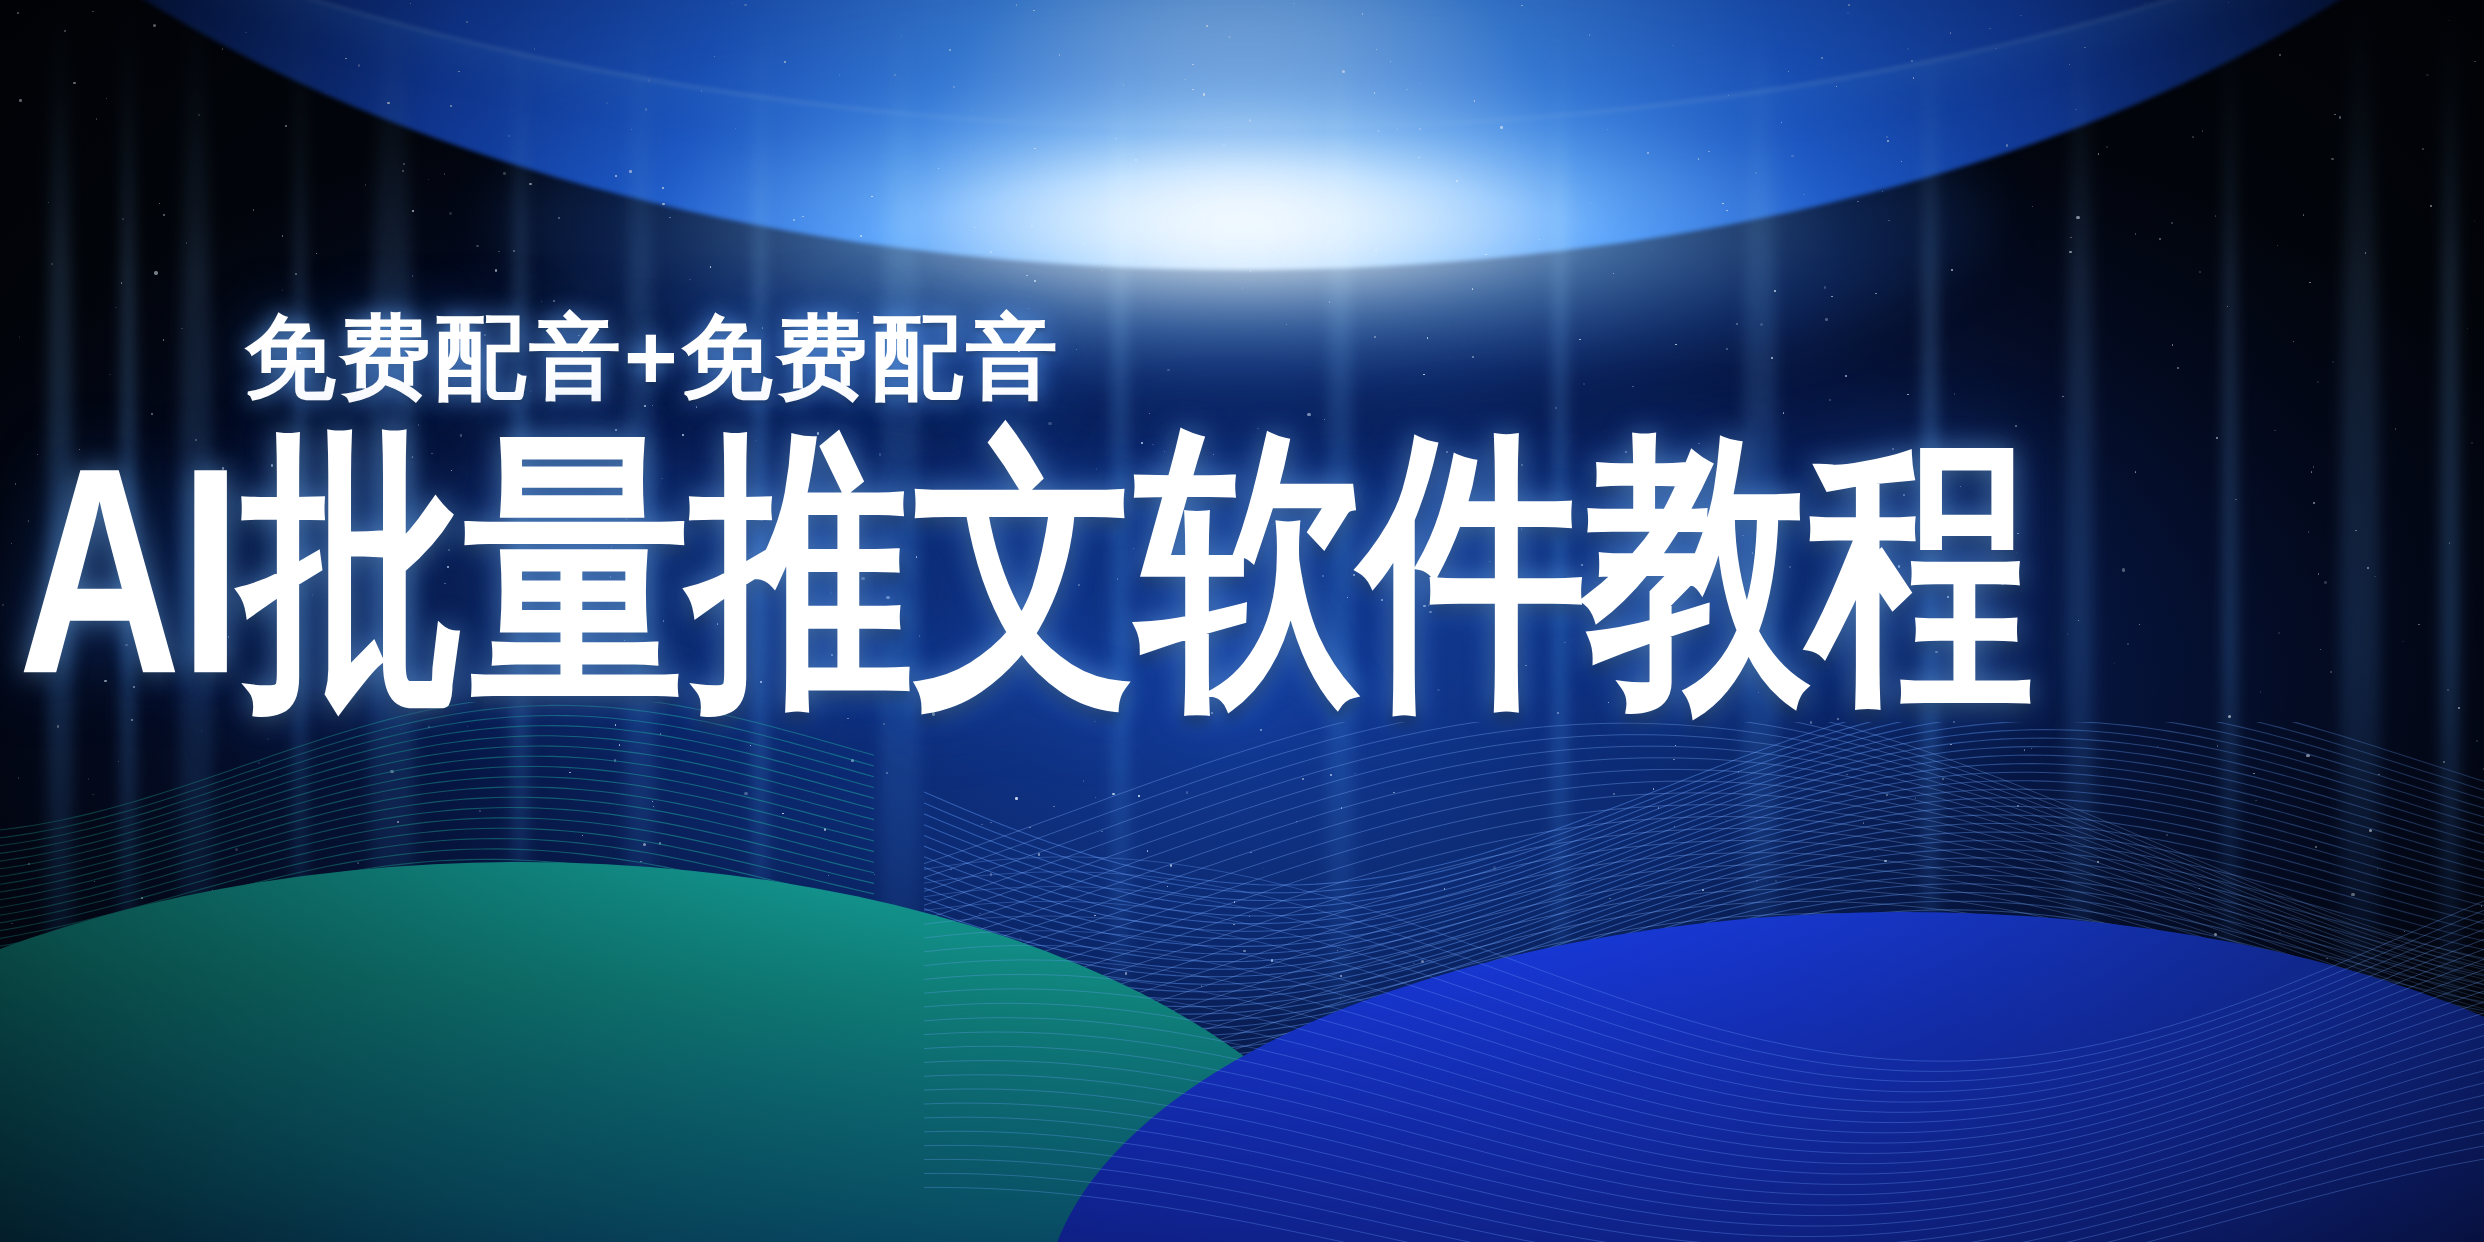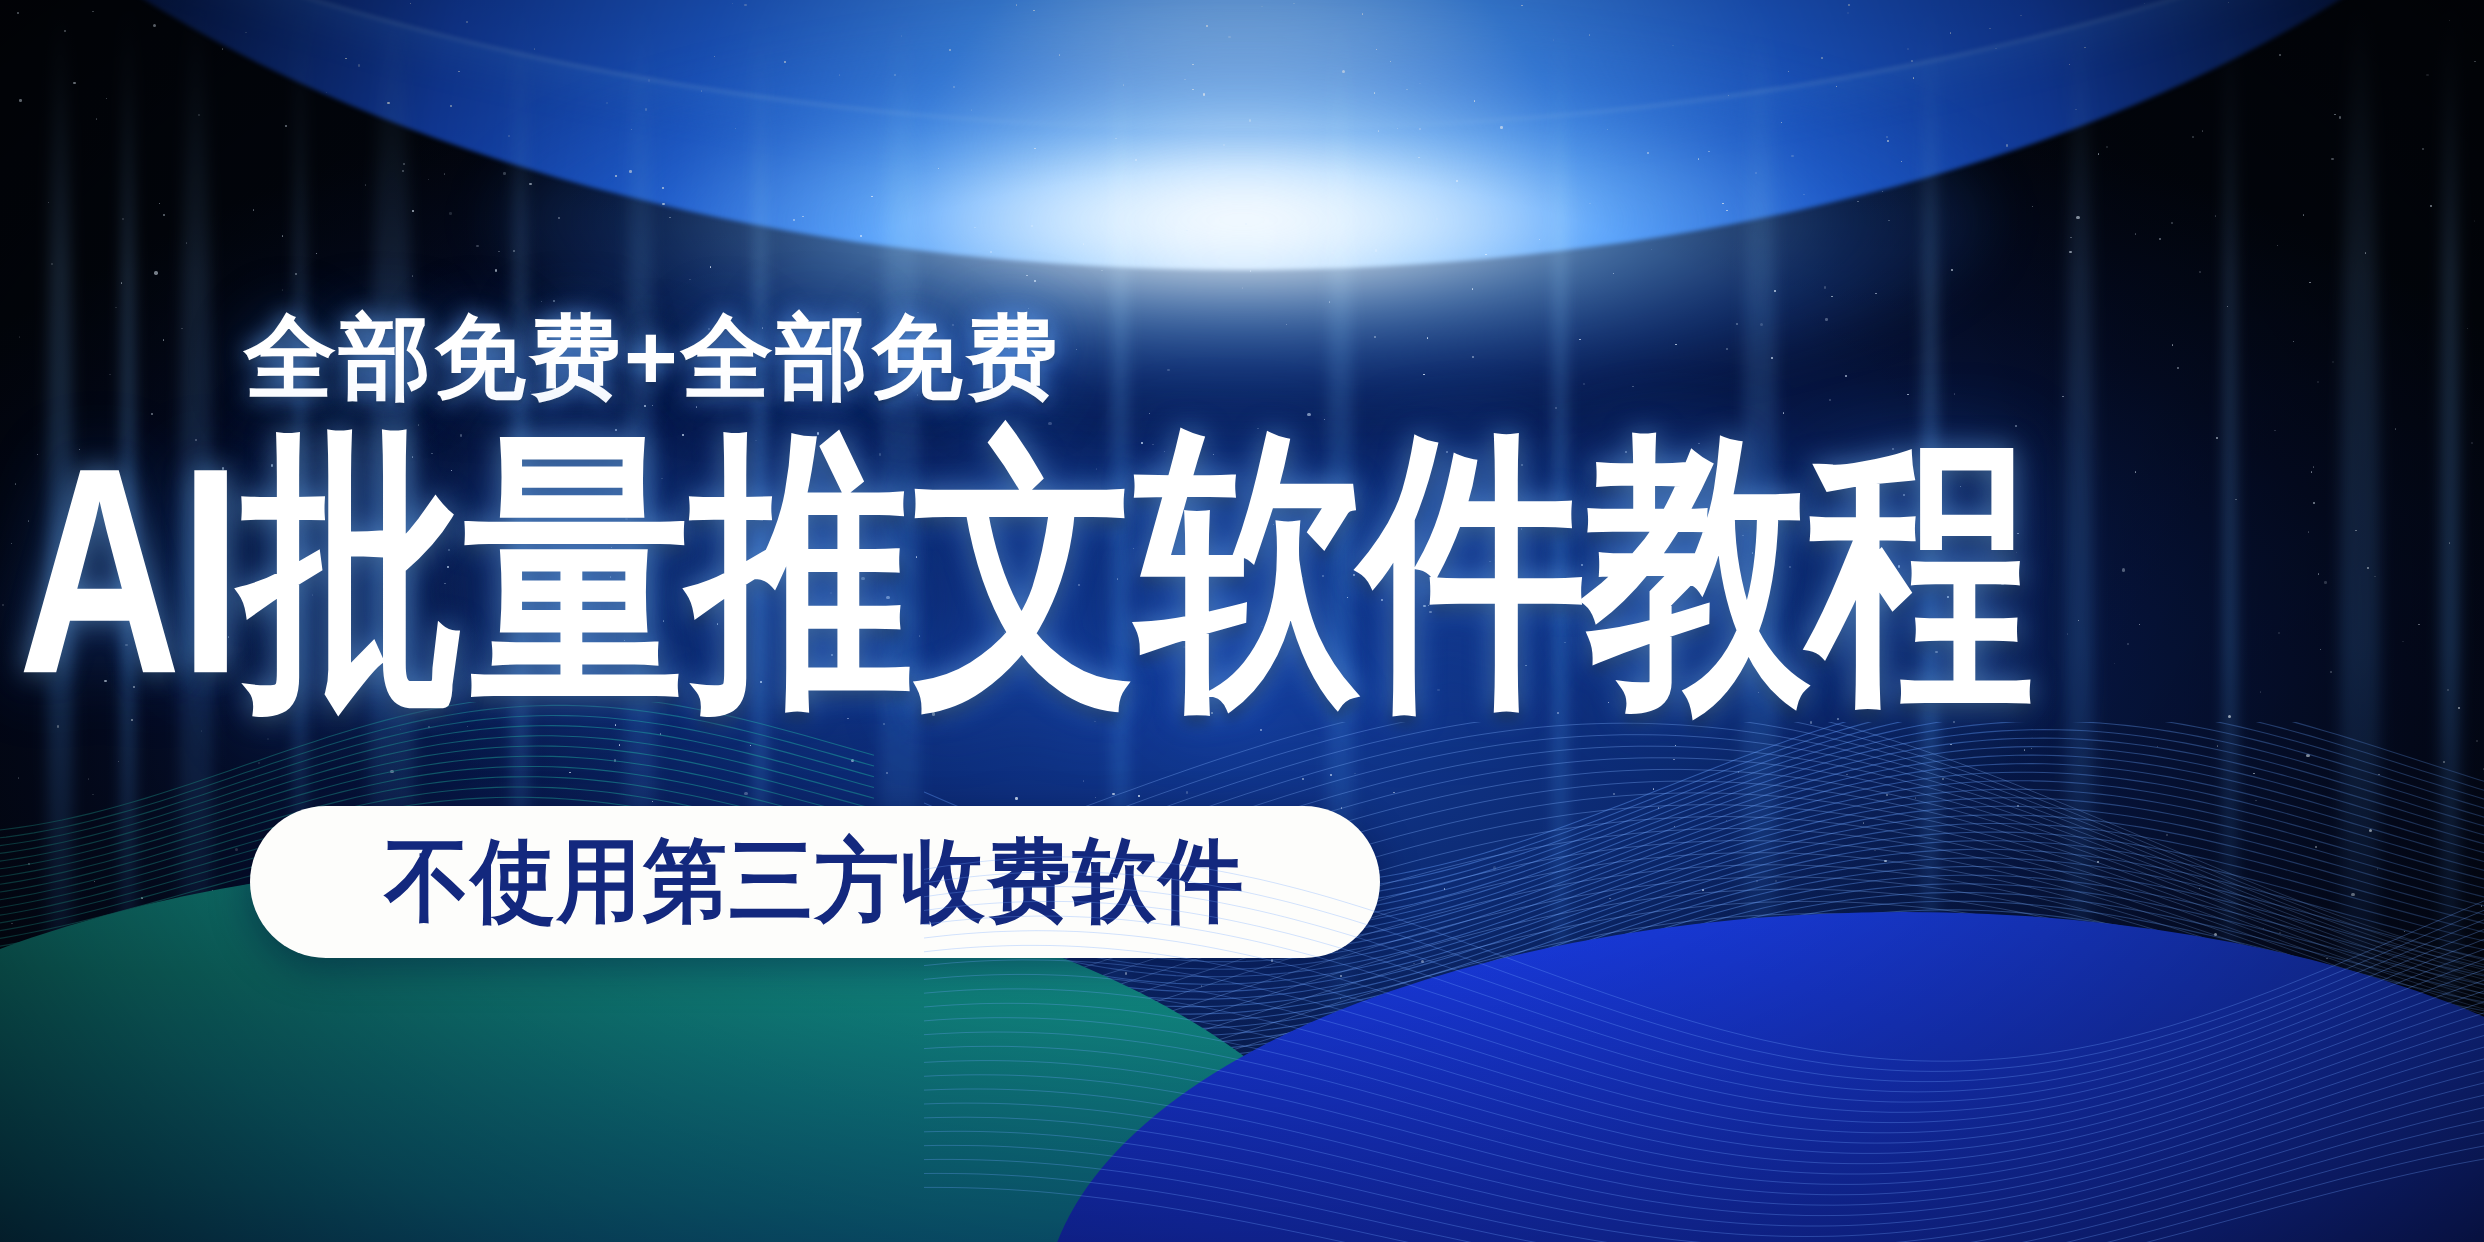--- a/index.html
+++ b/index.html
@@ -968,21 +968,18 @@
         <path d="M0.0 409.8 L14.0 409.5 L28.0 409.3 L42.0 409.3 L56.0 409.5 L70.0 409.9 L84.0 410.4 L98.0 411.1 L112.0 412.0 L126.0 413.0 L140.0 414.2 L154.0 415.6 L168.0 417.1 L182.0 418.7 L196.0 420.6 L210.0 422.5 L224.0 424.6 L238.0 426.8 L252.0 429.1 L266.0 431.6 L280.0 434.2 L294.0 436.8 L308.0 439.6 L322.0 442.5 L336.0 445.4 L350.0 448.5 L364.0 451.5 L378.0 454.7 L392.0 457.9 L406.0 461.1 L420.0 464.4 L434.0 467.7 L448.0 471.0 L462.0 474.3 L476.0 477.6 L490.0 480.9 L504.0 484.2 L518.0 487.5 L532.0 490.7 L546.0 493.8 L560.0 496.9 L574.0 500.0 L588.0 502.9 L602.0 505.8 L616.0 508.6 L630.0 511.3 L644.0 513.9 L658.0 516.3 L672.0 518.7 L686.0 520.9 L700.0 523.0 L714.0 524.9 L728.0 526.7 L742.0 528.4 L756.0 529.9 L770.0 531.2 L784.0 532.3 L798.0 533.3 L812.0 534.1 L826.0 534.8 L840.0 535.2 L854.0 535.5 L868.0 535.6 L882.0 535.5 L896.0 535.2 L910.0 534.7 L924.0 534.0 L938.0 533.2 L952.0 532.2 L966.0 530.9 L980.0 529.5 L994.0 528.0 L1008.0 526.2 L1022.0 524.3 L1036.0 522.1 L1050.0 519.9 L1064.0 517.4 L1078.0 514.8 L1092.0 512.1 L1106.0 509.2 L1120.0 506.2 L1134.0 503.0 L1148.0 499.7 L1162.0 496.3 L1176.0 492.8 L1190.0 489.1 L1204.0 485.4 L1218.0 481.6 L1232.0 477.7 L1246.0 473.7 L1260.0 469.7 L1274.0 465.6 L1288.0 461.5 L1302.0 457.3 L1316.0 453.1 L1330.0 448.9 L1344.0 444.7 L1358.0 440.5 L1372.0 436.3 L1386.0 432.1 L1400.0 427.9 L1414.0 423.8 L1428.0 419.8 L1442.0 415.8 L1456.0 411.8 L1470.0 408.0 L1484.0 404.2 L1498.0 400.5 L1512.0 397.0 L1526.0 393.5 L1540.0 390.2 L1554.0 386.9 L1568.0 383.9 L1582.0 380.9 L1596.0 378.1 L1610.0 375.5 "></path>
         <path d="M0.0 423.7 L14.0 423.4 L28.0 423.4 L42.0 423.5 L56.0 423.7 L70.0 424.1 L84.0 424.7 L98.0 425.5 L112.0 426.4 L126.0 427.5 L140.0 428.7 L154.0 430.1 L168.0 431.6 L182.0 433.3 L196.0 435.1 L210.0 437.1 L224.0 439.2 L238.0 441.4 L252.0 443.7 L266.0 446.2 L280.0 448.7 L294.0 451.4 L308.0 454.1 L322.0 456.9 L336.0 459.8 L350.0 462.8 L364.0 465.9 L378.0 469.0 L392.0 472.1 L406.0 475.3 L420.0 478.5 L434.0 481.7 L448.0 484.9 L462.0 488.1 L476.0 491.4 L490.0 494.6 L504.0 497.7 L518.0 500.9 L532.0 504.0 L546.0 507.0 L560.0 510.0 L574.0 513.0 L588.0 515.8 L602.0 518.6 L616.0 521.2 L630.0 523.8 L644.0 526.3 L658.0 528.6 L672.0 530.8 L686.0 532.9 L700.0 534.9 L714.0 536.7 L728.0 538.4 L742.0 539.9 L756.0 541.3 L770.0 542.5 L784.0 543.5 L798.0 544.4 L812.0 545.1 L826.0 545.6 L840.0 546.0 L854.0 546.1 L868.0 546.1 L882.0 545.9 L896.0 545.5 L910.0 545.0 L924.0 544.2 L938.0 543.3 L952.0 542.2 L966.0 540.9 L980.0 539.4 L994.0 537.8 L1008.0 536.0 L1022.0 534.0 L1036.0 531.9 L1050.0 529.6 L1064.0 527.1 L1078.0 524.5 L1092.0 521.7 L1106.0 518.8 L1120.0 515.8 L1134.0 512.6 L1148.0 509.4 L1162.0 506.0 L1176.0 502.5 L1190.0 498.9 L1204.0 495.2 L1218.0 491.4 L1232.0 487.6 L1246.0 483.7 L1260.0 479.7 L1274.0 475.7 L1288.0 471.6 L1302.0 467.5 L1316.0 463.4 L1330.0 459.3 L1344.0 455.2 L1358.0 451.1 L1372.0 447.0 L1386.0 442.9 L1400.0 438.9 L1414.0 434.9 L1428.0 431.0 L1442.0 427.1 L1456.0 423.3 L1470.0 419.6 L1484.0 416.0 L1498.0 412.5 L1512.0 409.0 L1526.0 405.7 L1540.0 402.5 L1554.0 399.5 L1568.0 396.6 L1582.0 393.8 L1596.0 391.1 L1610.0 388.7 "></path>
         <path d="M0.0 437.6 L14.0 437.4 L28.0 437.4 L42.0 437.6 L56.0 437.9 L70.0 438.4 L84.0 439.0 L98.0 439.8 L112.0 440.8 L126.0 441.9 L140.0 443.1 L154.0 444.6 L168.0 446.1 L182.0 447.8 L196.0 449.6 L210.0 451.6 L224.0 453.7 L238.0 455.9 L252.0 458.2 L266.0 460.7 L280.0 463.2 L294.0 465.8 L308.0 468.5 L322.0 471.3 L336.0 474.2 L350.0 477.1 L364.0 480.1 L378.0 483.1 L392.0 486.2 L406.0 489.3 L420.0 492.4 L434.0 495.6 L448.0 498.7 L462.0 501.9 L476.0 505.0 L490.0 508.1 L504.0 511.2 L518.0 514.2 L532.0 517.2 L546.0 520.2 L560.0 523.1 L574.0 525.9 L588.0 528.6 L602.0 531.3 L616.0 533.8 L630.0 536.3 L644.0 538.6 L658.0 540.8 L672.0 542.9 L686.0 544.9 L700.0 546.7 L714.0 548.4 L728.0 550.0 L742.0 551.4 L756.0 552.6 L770.0 553.7 L784.0 554.7 L798.0 555.4 L812.0 556.0 L826.0 556.4 L840.0 556.7 L854.0 556.7 L868.0 556.6 L882.0 556.3 L896.0 555.9 L910.0 555.2 L924.0 554.4 L938.0 553.4 L952.0 552.2 L966.0 550.9 L980.0 549.4 L994.0 547.7 L1008.0 545.8 L1022.0 543.8 L1036.0 541.6 L1050.0 539.3 L1064.0 536.8 L1078.0 534.2 L1092.0 531.4 L1106.0 528.5 L1120.0 525.5 L1134.0 522.4 L1148.0 519.1 L1162.0 515.7 L1176.0 512.3 L1190.0 508.7 L1204.0 505.1 L1218.0 501.3 L1232.0 497.6 L1246.0 493.7 L1260.0 489.8 L1274.0 485.9 L1288.0 481.9 L1302.0 477.9 L1316.0 473.9 L1330.0 469.9 L1344.0 465.9 L1358.0 461.9 L1372.0 457.9 L1386.0 454.0 L1400.0 450.1 L1414.0 446.2 L1428.0 442.4 L1442.0 438.7 L1456.0 435.0 L1470.0 431.4 L1484.0 428.0 L1498.0 424.6 L1512.0 421.3 L1526.0 418.1 L1540.0 415.1 L1554.0 412.2 L1568.0 409.4 L1582.0 406.8 L1596.0 404.3 L1610.0 402.0 "></path>
         <path d="M0.0 451.5 L14.0 451.4 L28.0 451.5 L42.0 451.7 L56.0 452.0 L70.0 452.6 L84.0 453.3 L98.0 454.1 L112.0 455.1 L126.0 456.3 L140.0 457.6 L154.0 459.0 L168.0 460.6 L182.0 462.3 L196.0 464.1 L210.0 466.1 L224.0 468.2 L238.0 470.4 L252.0 472.7 L266.0 475.1 L280.0 477.6 L294.0 480.2 L308.0 482.9 L322.0 485.7 L336.0 488.5 L350.0 491.4 L364.0 494.3 L378.0 497.3 L392.0 500.3 L406.0 503.3 L420.0 506.3 L434.0 509.4 L448.0 512.5 L462.0 515.5 L476.0 518.6 L490.0 521.6 L504.0 524.6 L518.0 527.5 L532.0 530.4 L546.0 533.2 L560.0 536.0 L574.0 538.7 L588.0 541.3 L602.0 543.9 L616.0 546.3 L630.0 548.6 L644.0 550.8 L658.0 553.0 L672.0 554.9 L686.0 556.8 L700.0 558.5 L714.0 560.1 L728.0 561.5 L742.0 562.8 L756.0 564.0 L770.0 564.9 L784.0 565.8 L798.0 566.4 L812.0 566.9 L826.0 567.2 L840.0 567.4 L854.0 567.3 L868.0 567.1 L882.0 566.8 L896.0 566.2 L910.0 565.5 L924.0 564.6 L938.0 563.5 L952.0 562.3 L966.0 560.9 L980.0 559.3 L994.0 557.6 L1008.0 555.7 L1022.0 553.6 L1036.0 551.4 L1050.0 549.1 L1064.0 546.6 L1078.0 544.0 L1092.0 541.2 L1106.0 538.3 L1120.0 535.3 L1134.0 532.2 L1148.0 528.9 L1162.0 525.6 L1176.0 522.2 L1190.0 518.7 L1204.0 515.1 L1218.0 511.4 L1232.0 507.7 L1246.0 503.9 L1260.0 500.1 L1274.0 496.2 L1288.0 492.3 L1302.0 488.4 L1316.0 484.5 L1330.0 480.6 L1344.0 476.7 L1358.0 472.8 L1372.0 469.0 L1386.0 465.2 L1400.0 461.4 L1414.0 457.6 L1428.0 454.0 L1442.0 450.4 L1456.0 446.9 L1470.0 443.4 L1484.0 440.1 L1498.0 436.8 L1512.0 433.7 L1526.0 430.7 L1540.0 427.8 L1554.0 425.1 L1568.0 422.4 L1582.0 420.0 L1596.0 417.6 L1610.0 415.4 "></path>
         <path d="M0.0 465.4 L14.0 465.4 L28.0 465.5 L42.0 465.8 L56.0 466.2 L70.0 466.8 L84.0 467.5 L98.0 468.4 L112.0 469.4 L126.0 470.6 L140.0 472.0 L154.0 473.4 L168.0 475.0 L182.0 476.7 L196.0 478.6 L210.0 480.6 L224.0 482.6 L238.0 484.8 L252.0 487.1 L266.0 489.5 L280.0 492.0 L294.0 494.6 L308.0 497.2 L322.0 499.9 L336.0 502.7 L350.0 505.5 L364.0 508.4 L378.0 511.3 L392.0 514.2 L406.0 517.2 L420.0 520.2 L434.0 523.2 L448.0 526.1 L462.0 529.1 L476.0 532.0 L490.0 535.0 L504.0 537.9 L518.0 540.7 L532.0 543.5 L546.0 546.2 L560.0 548.9 L574.0 551.5 L588.0 554.0 L602.0 556.4 L616.0 558.7 L630.0 560.9 L644.0 563.0 L658.0 565.0 L672.0 566.9 L686.0 568.6 L700.0 570.2 L714.0 571.7 L728.0 573.0 L742.0 574.2 L756.0 575.2 L770.0 576.1 L784.0 576.8 L798.0 577.4 L812.0 577.8 L826.0 578.0 L840.0 578.0 L854.0 577.9 L868.0 577.6 L882.0 577.2 L896.0 576.6 L910.0 575.8 L924.0 574.8 L938.0 573.7 L952.0 572.4 L966.0 570.9 L980.0 569.3 L994.0 567.6 L1008.0 565.6 L1022.0 563.5 L1036.0 561.3 L1050.0 559.0 L1064.0 556.5 L1078.0 553.8 L1092.0 551.1 L1106.0 548.2 L1120.0 545.2 L1134.0 542.1 L1148.0 538.9 L1162.0 535.6 L1176.0 532.2 L1190.0 528.7 L1204.0 525.2 L1218.0 521.6 L1232.0 517.9 L1246.0 514.2 L1260.0 510.5 L1274.0 506.7 L1288.0 502.9 L1302.0 499.1 L1316.0 495.3 L1330.0 491.5 L1344.0 487.7 L1358.0 483.9 L1372.0 480.2 L1386.0 476.5 L1400.0 472.8 L1414.0 469.2 L1428.0 465.7 L1442.0 462.2 L1456.0 458.9 L1470.0 455.6 L1484.0 452.4 L1498.0 449.3 L1512.0 446.3 L1526.0 443.4 L1540.0 440.7 L1554.0 438.1 L1568.0 435.6 L1582.0 433.3 L1596.0 431.1 L1610.0 429.1 "></path>
       </g>
   </svg>
 
   <div class="layer vignette"></div>
 
-  <div class="subtitle">全部免费+全部免费</div>
+  <div class="subtitle">免费配音+免费配音</div>
 
   <div class="headline">AI批量推文软件教程</div>
 
-  <div class="pill">
-    <span class="pill-text">不使用第三方收费软件</span>
-  </div>
 
 </div>
 
 </body></html>

